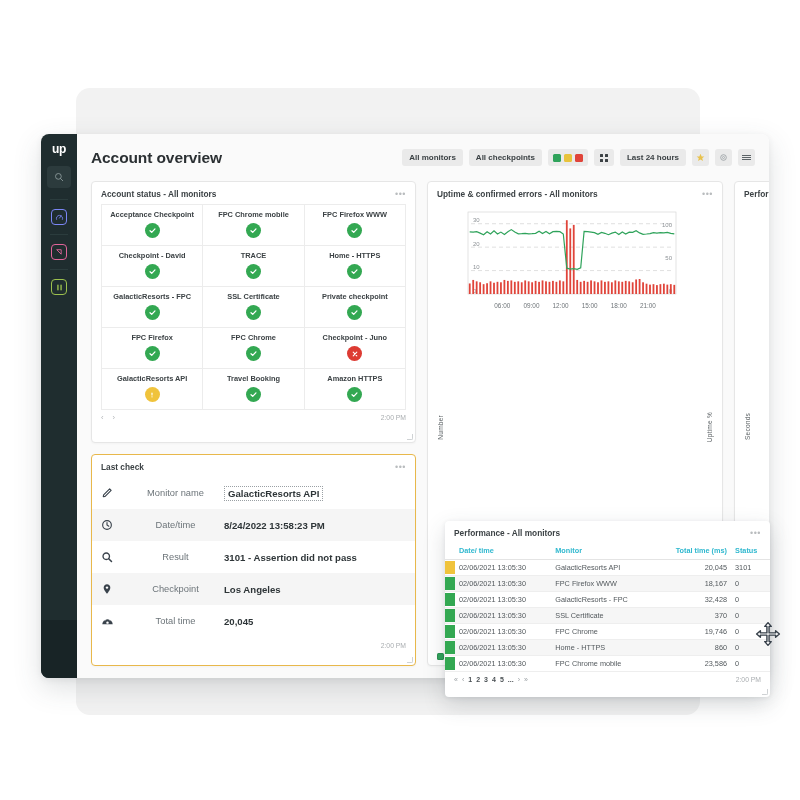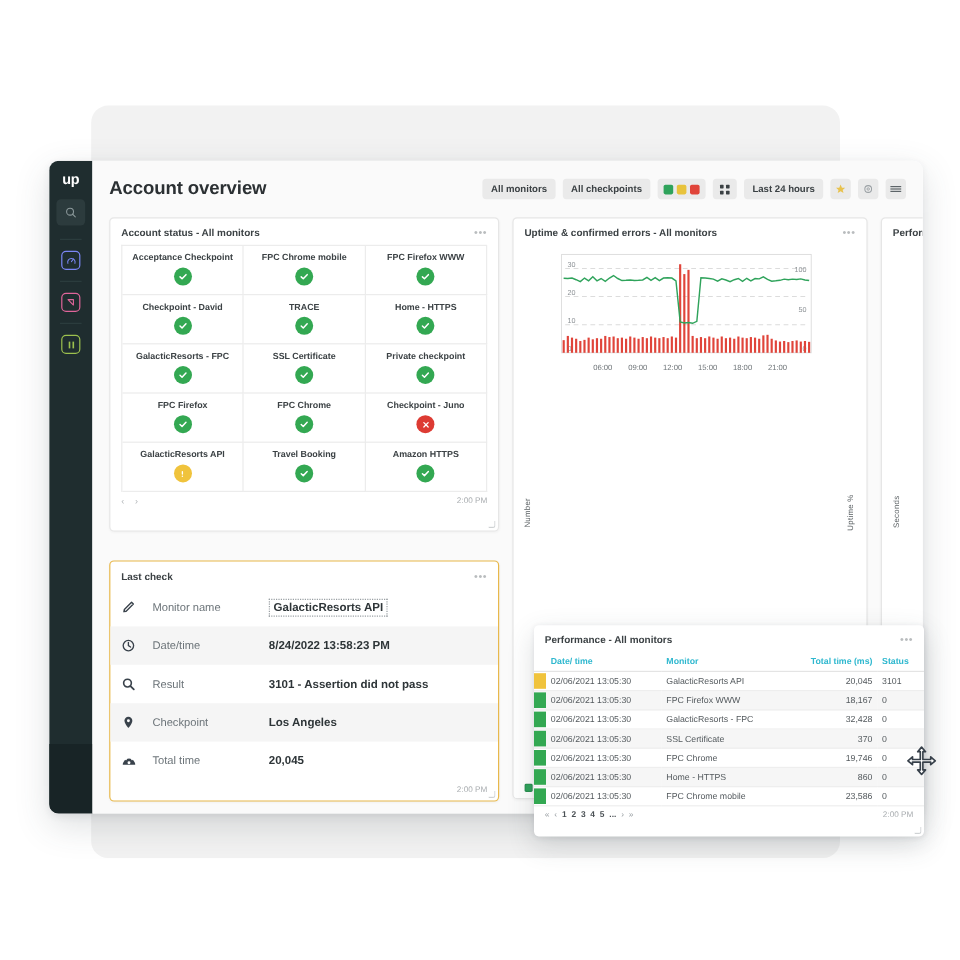--- a/index.html
+++ b/index.html
@@ -95,21 +95,21 @@
   .icon-btn {
     width: 17px; height: 17px; background: #eaeaea; border-radius: 3px;
     display: flex; align-items: center; justify-content: center;
     font-size: 8px; color: #7a8084;
   }
   .icon-btn.star { color: #e8c24e; }
   .hamb i { display:block; width: 9px; height: 1px; background: #5d6468; margin: 1.4px 0; }
 
   
   .dash { display: flex; gap: 11px; flex: 1; min-height: 0; }
-  .col-left { width: 325px; flex: 0 0 325px; display: flex; flex-direction: column; gap: 24px; }
+  .col-left { width: 325px; flex: 0 0 325px; display: flex; flex-direction: column; gap: 11px; }
   .col-right { flex: 1; display: flex; gap: 11px; }
 
   .card {
     background: #fff; border: 1px solid #e6e6e6; border-radius: 4px;
     display: flex; flex-direction: column;
     position: relative;
     box-shadow: 0 1px 2px rgba(0,0,0,.03);
   }
   .card-head {
     display: flex; align-items: center;
@@ -147,21 +147,21 @@
     color: #fff; font-size: 9px; font-weight: bold; line-height: 1;
   }
   .badge.ok { background: #33a852; }
   .badge.err { background: #dd3b33; }
   .badge.warn { background: #f0c33c; }
   .badge svg { display:block; }
   .pager-mini { display: flex; gap: 9px; color: #b0b4b7; font-size: 7.5px; }
 
   
   .card.highlight { border: 1px solid #e8b84b; }
-  .lc-rows { padding: 0 0 2px 0; }
+  .lc-rows { padding: 0 0 2px 0; text-align: center; }
   .lc-row {
     display: flex; align-items: center; height: 32px;
     padding: 0 9px;
   }
   .lc-row.alt { background: #f5f5f5; }
   .lc-ico { width: 26px; flex: 0 0 26px; display: flex; align-items: center; justify-content: flex-start; color: #3f4a54; }
   .lc-label { width: 97px; flex: 0 0 97px; font-size: 9.3px; color: #6c7479; }
   .lc-value { font-size: 9.6px; color: #2e3538; font-weight: bold; }
   .lc-value.selected {
     border: 1px dotted #9aa0a4; padding: 1px 3px; background: #fff;

